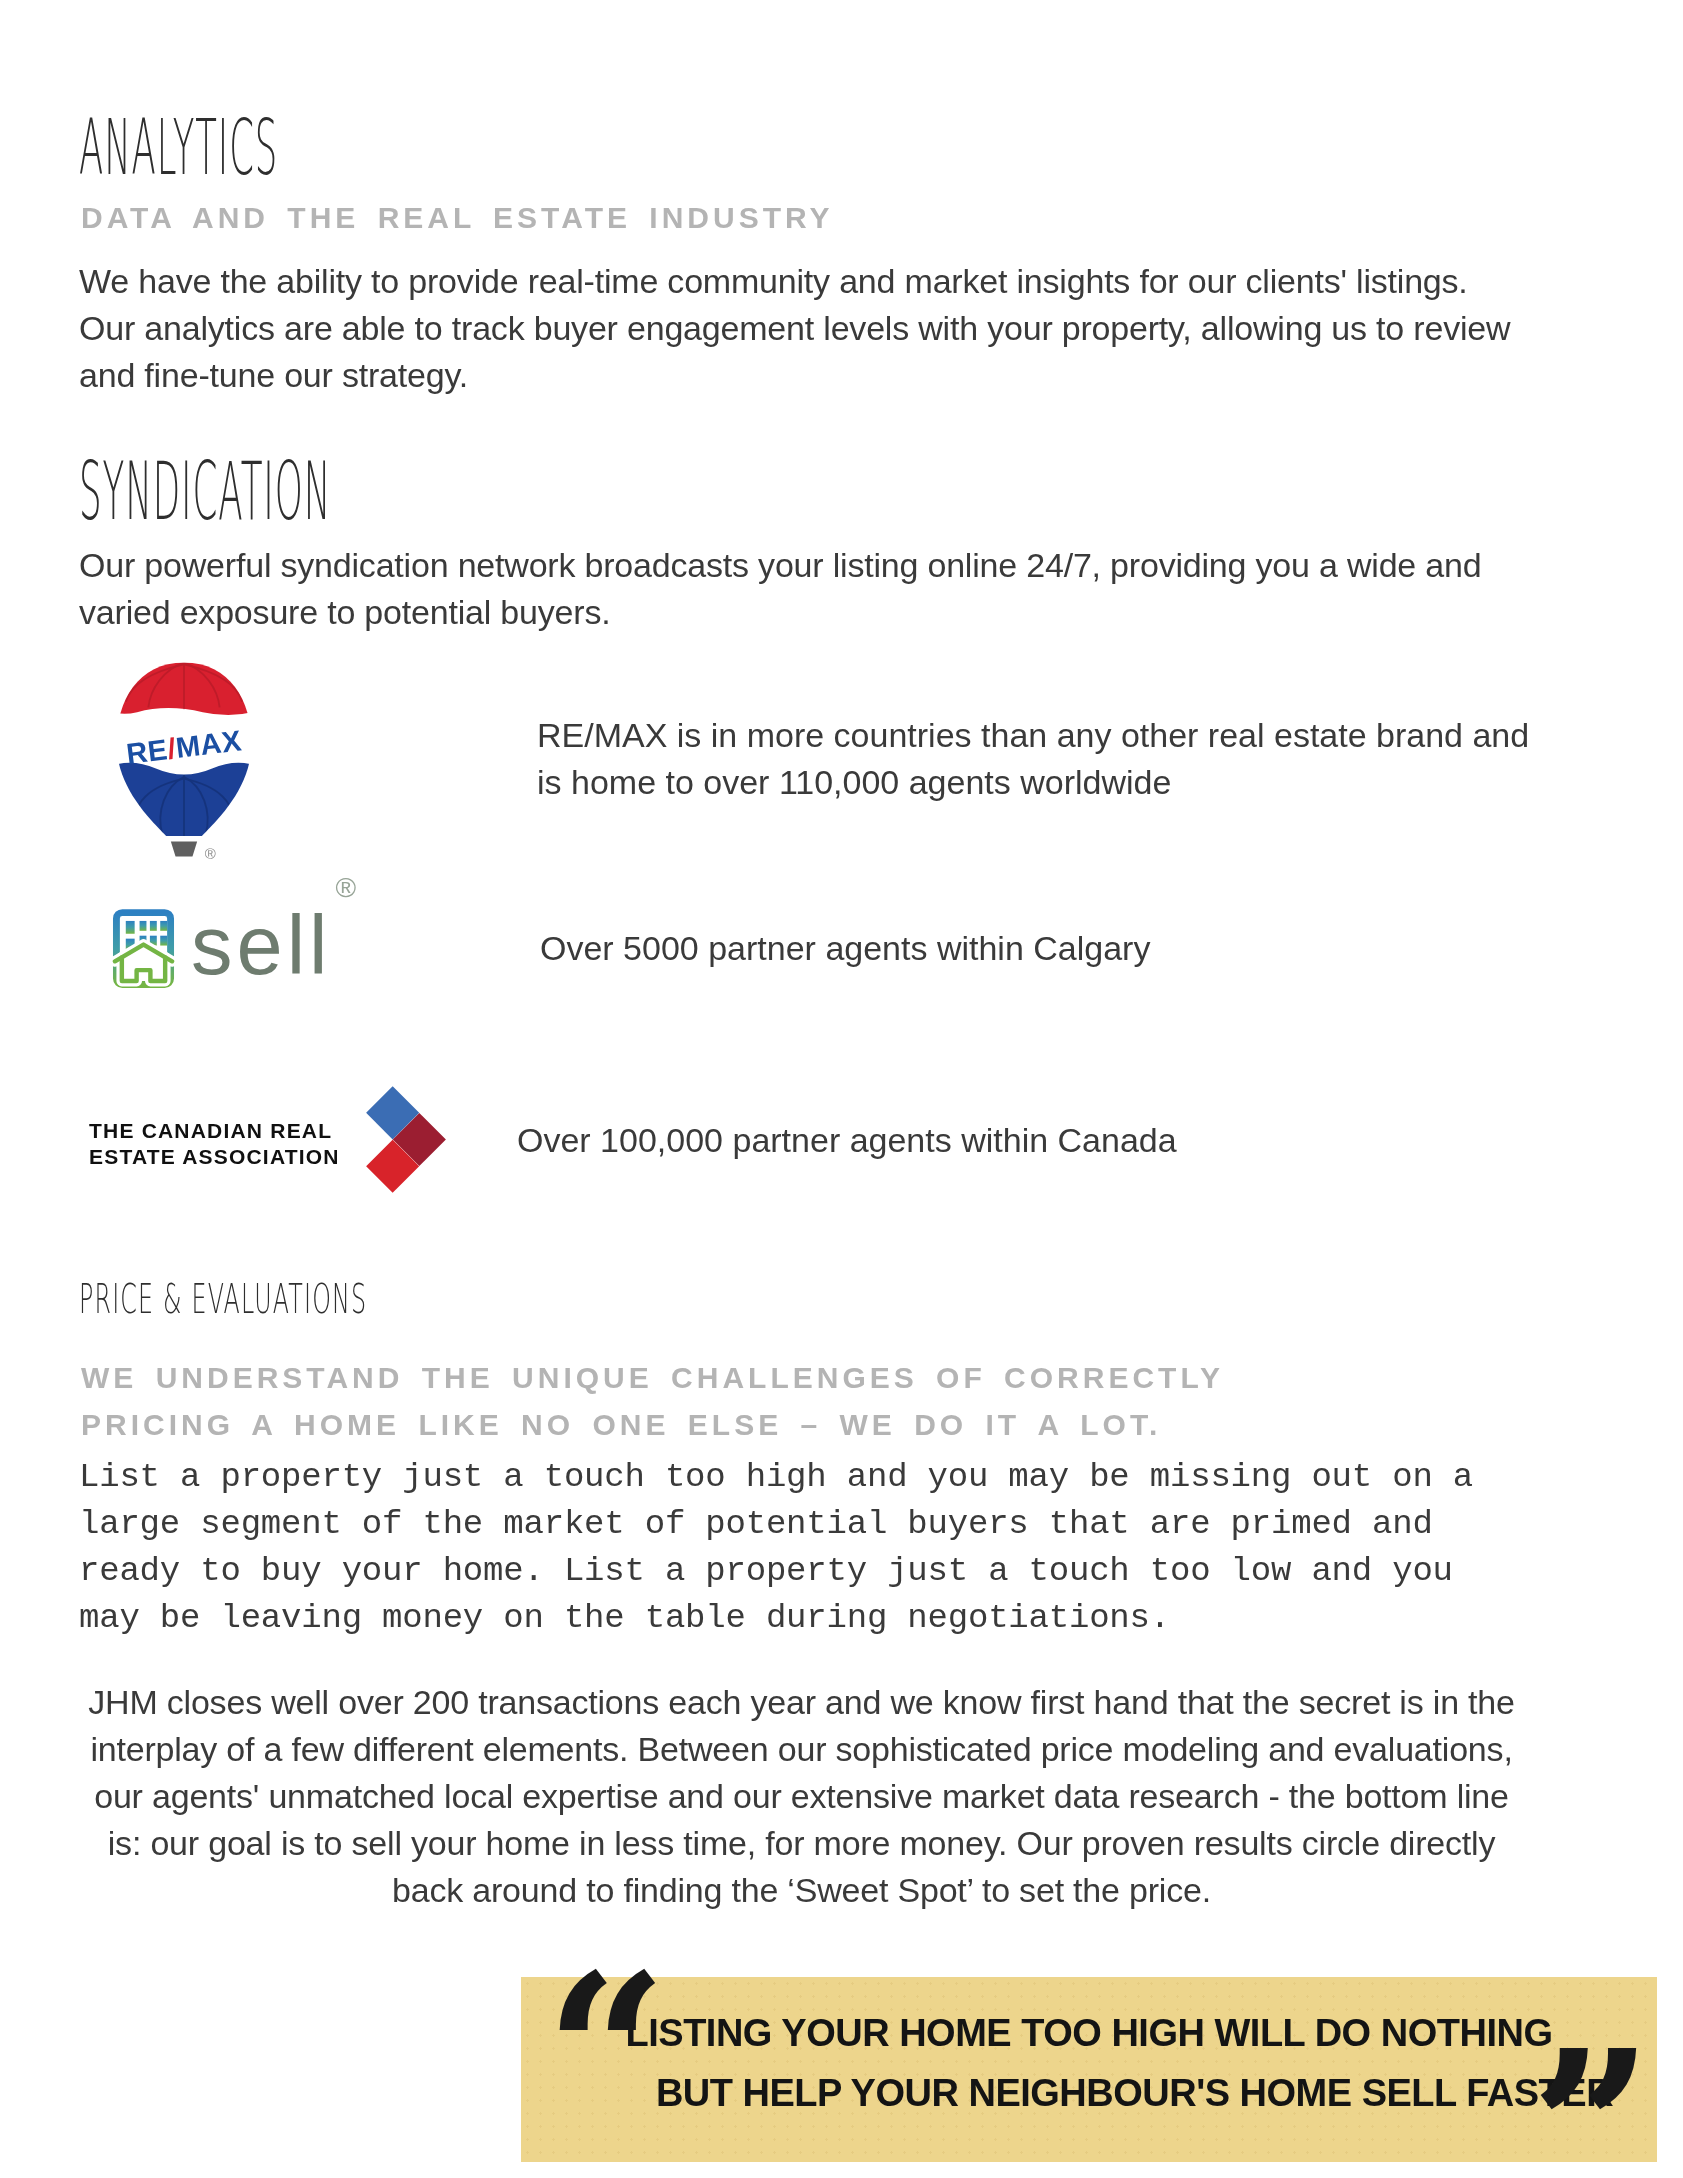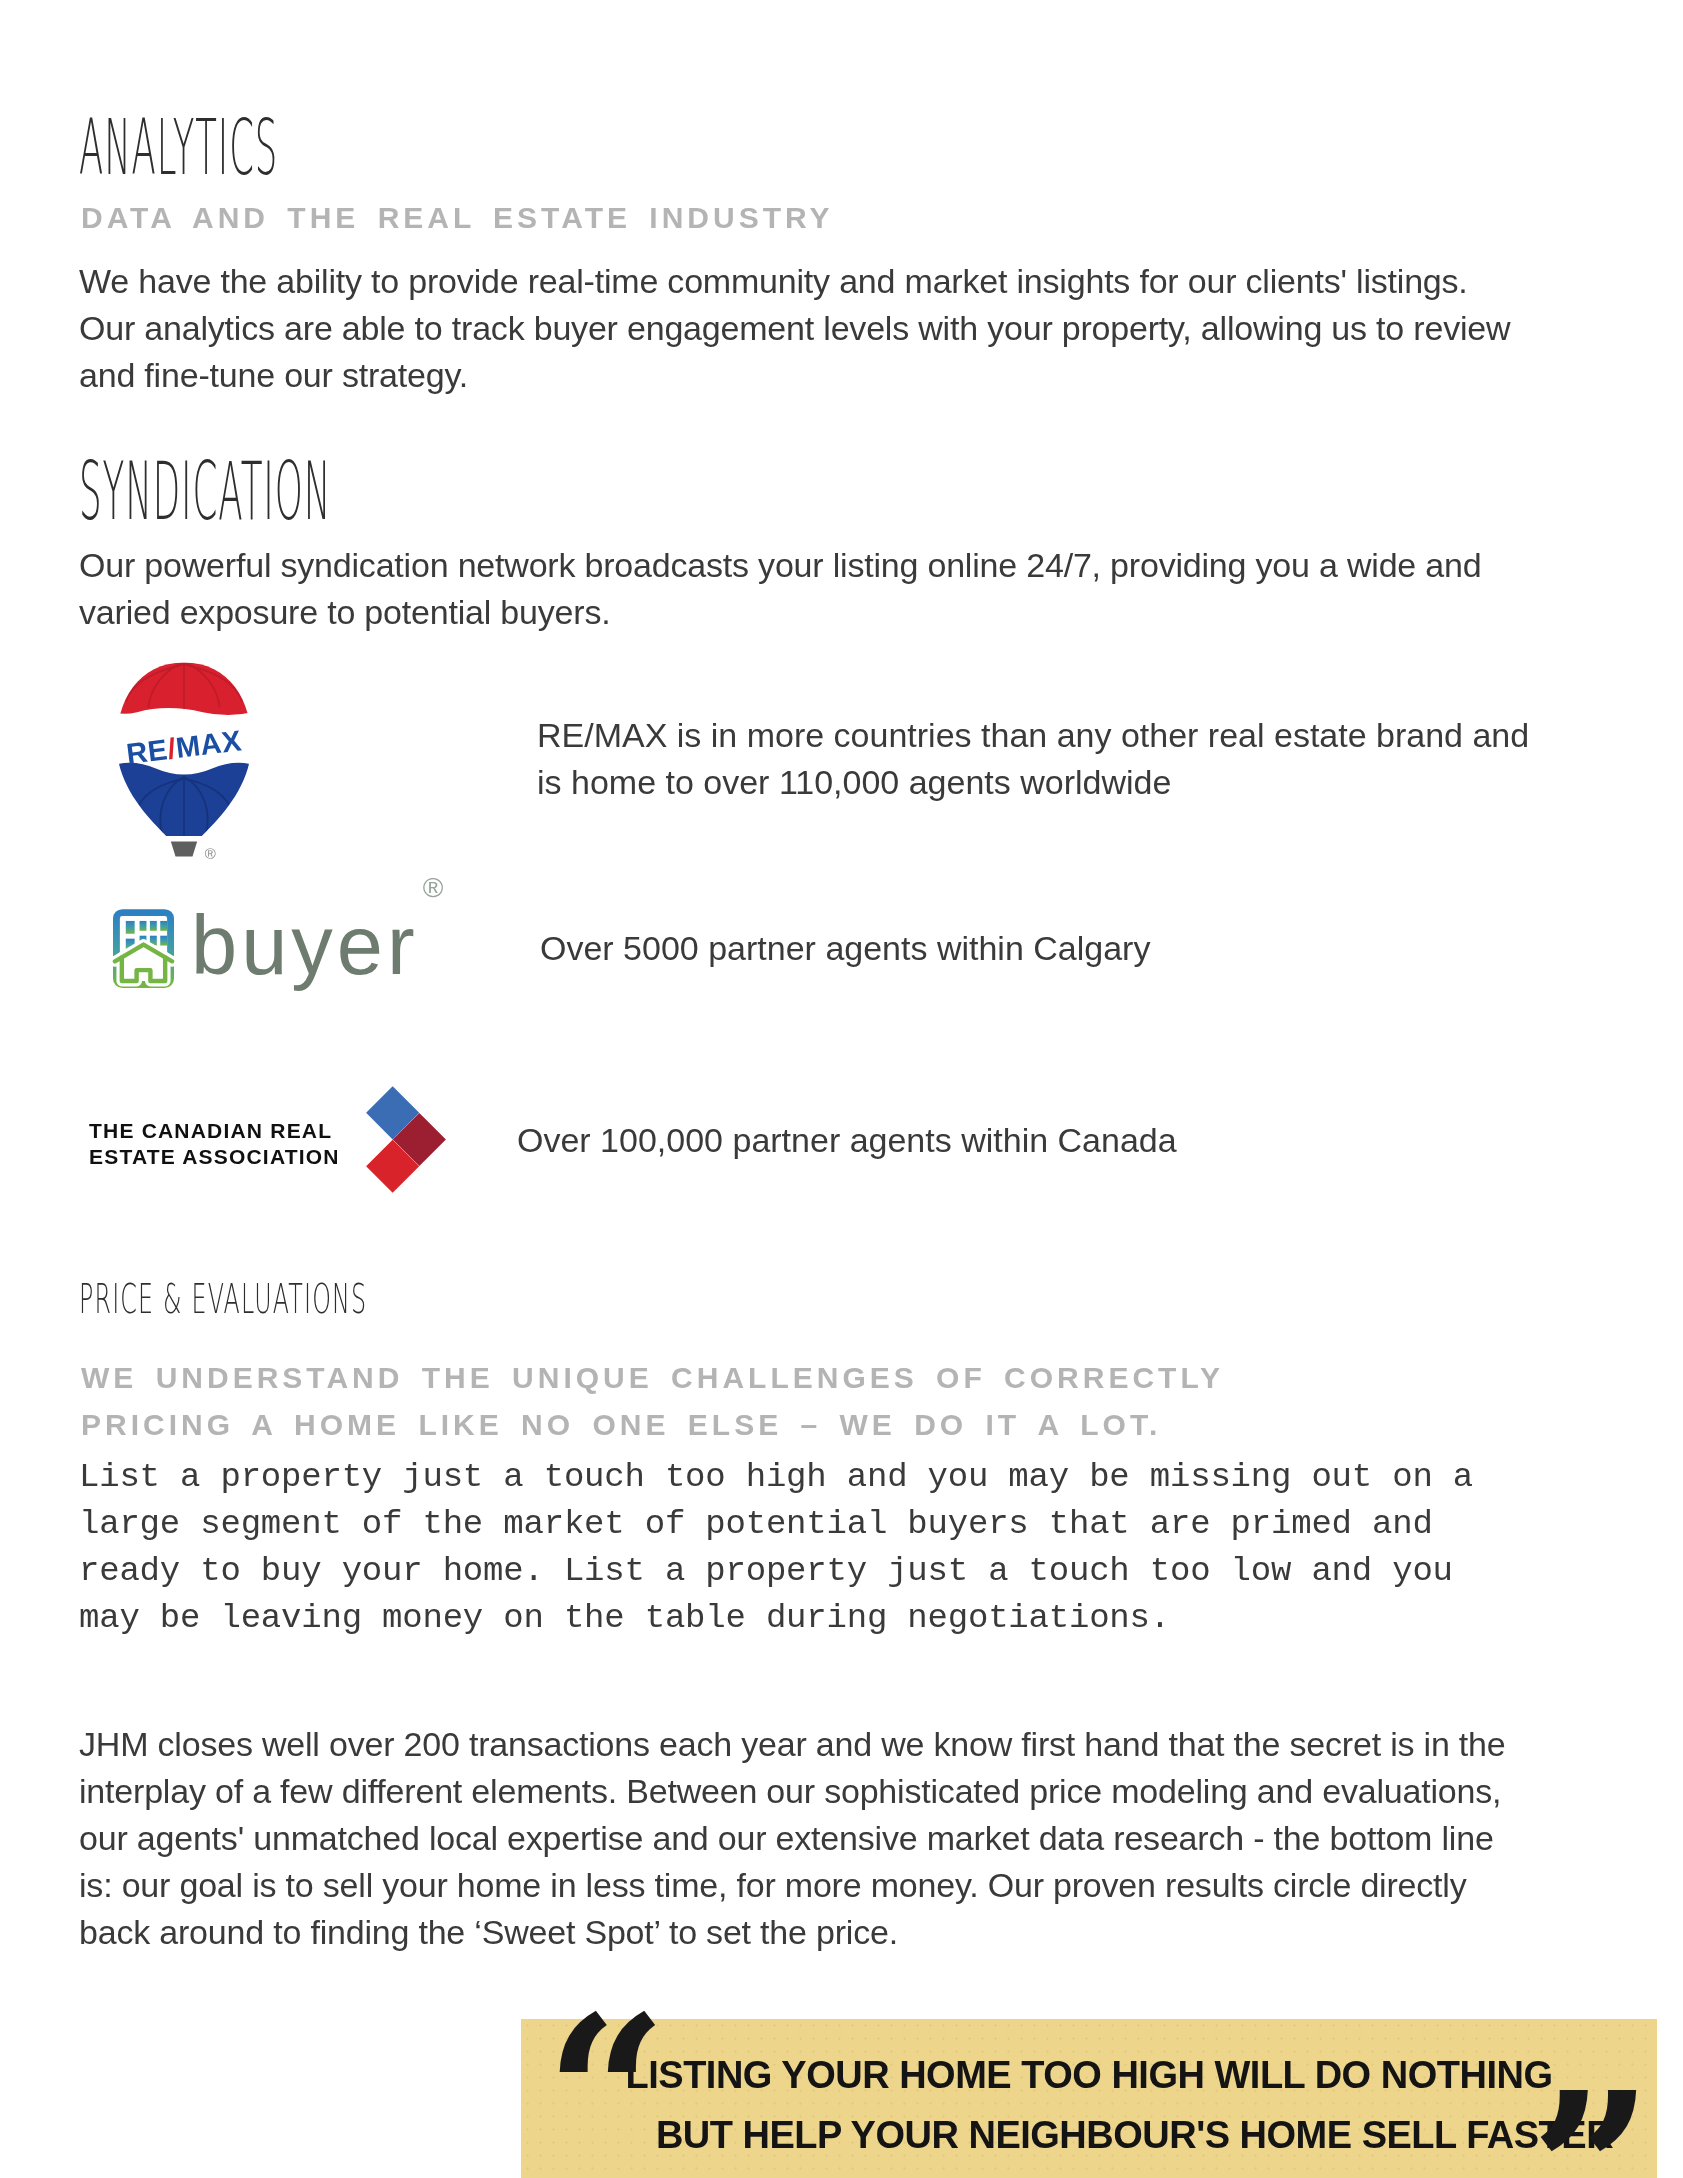--- a/index.html
+++ b/index.html
@@ -18,21 +18,21 @@
   .h1-price .cond { transform:scaleX(.58); }
 
   .eyebrow { color:#b4b4b4; font-weight:bold; letter-spacing:4px; word-spacing:6px; }
   .eyebrow-1 { margin:12px 0 0 2px; font-size:30px; line-height:36px; }
   .eyebrow-2 { margin:20px 0 0 2px; font-size:30px; line-height:47px; }
 
   .body-p { font-size:34px; line-height:47px; color:#3a3a3a; width:1445px; letter-spacing:-0.2px; }
   .p-analytics { margin-top:22px; }
   .p-syndication { margin-top:8px; }
   .p-price1 { margin-top:6px;font-family:Liberation Mono, monospace; }
-  .p-price2 { margin-top:79px; }
+  .p-price2 { margin-top:37px;text-align:center; }
 
   
   .partner-row { display:flex; align-items:center; }
   .row-remax { margin-top:24px; height:198px; }
   .row-creb  { margin-top:48px; height:84px; }
   .row-crea  { margin-top:87px; height:127px; }
   .partner-logo { width:428px; flex:0 0 428px; display:flex; align-items:center; }
   .partner-text { font-size:34px; line-height:47px; color:#3a3a3a; width:1020px; }
 
   .balloon-wrap { margin-left:30px; }
@@ -129,21 +129,21 @@
         </g>
         <g fill="none" stroke="#ffffff" stroke-width="11" stroke-linecap="round" stroke-linejoin="round">
           <path d="M3,54 L32,37 L61,54"></path>
           <path d="M10,50 L10,74 L25,74 L25,63 L39,63 L39,74 L54,74 L54,50"></path>
         </g>
         <g fill="none" stroke="#74b544" stroke-width="4.5" stroke-linecap="round" stroke-linejoin="round">
           <path d="M3,54 L32,37 L61,54"></path>
           <path d="M10,50 L10,74 L25,74 L25,63 L39,63 L39,74 L54,74 L54,50"></path>
         </g>
       </svg>
-      <span class="creb-word">buyer</span>
+      <span class="creb-word">sell</span>
         <span class="creb-reg">®</span>
     </div>
     <p class="partner-text">Over 5000 partner agents within Calgary</p>
   </div>
 
   <div class="partner-row row-crea">
     <div class="partner-logo crea-wrap">
       <div class="crea-text">
         <div class="crea-tag">
           <div>THE CANADIAN REAL</div>

